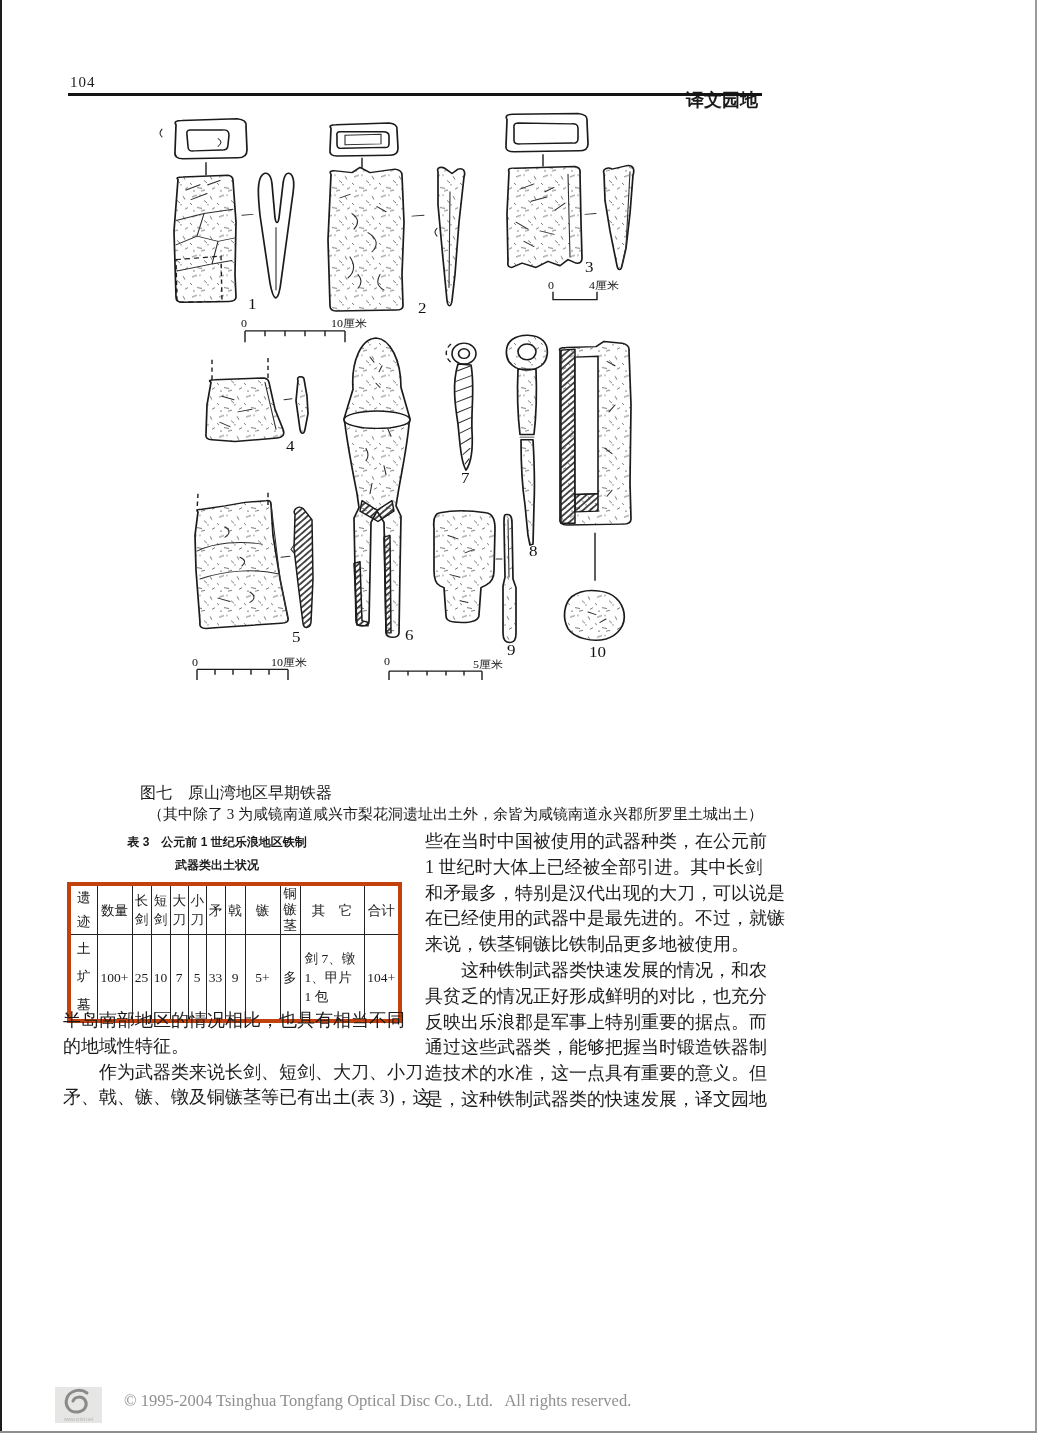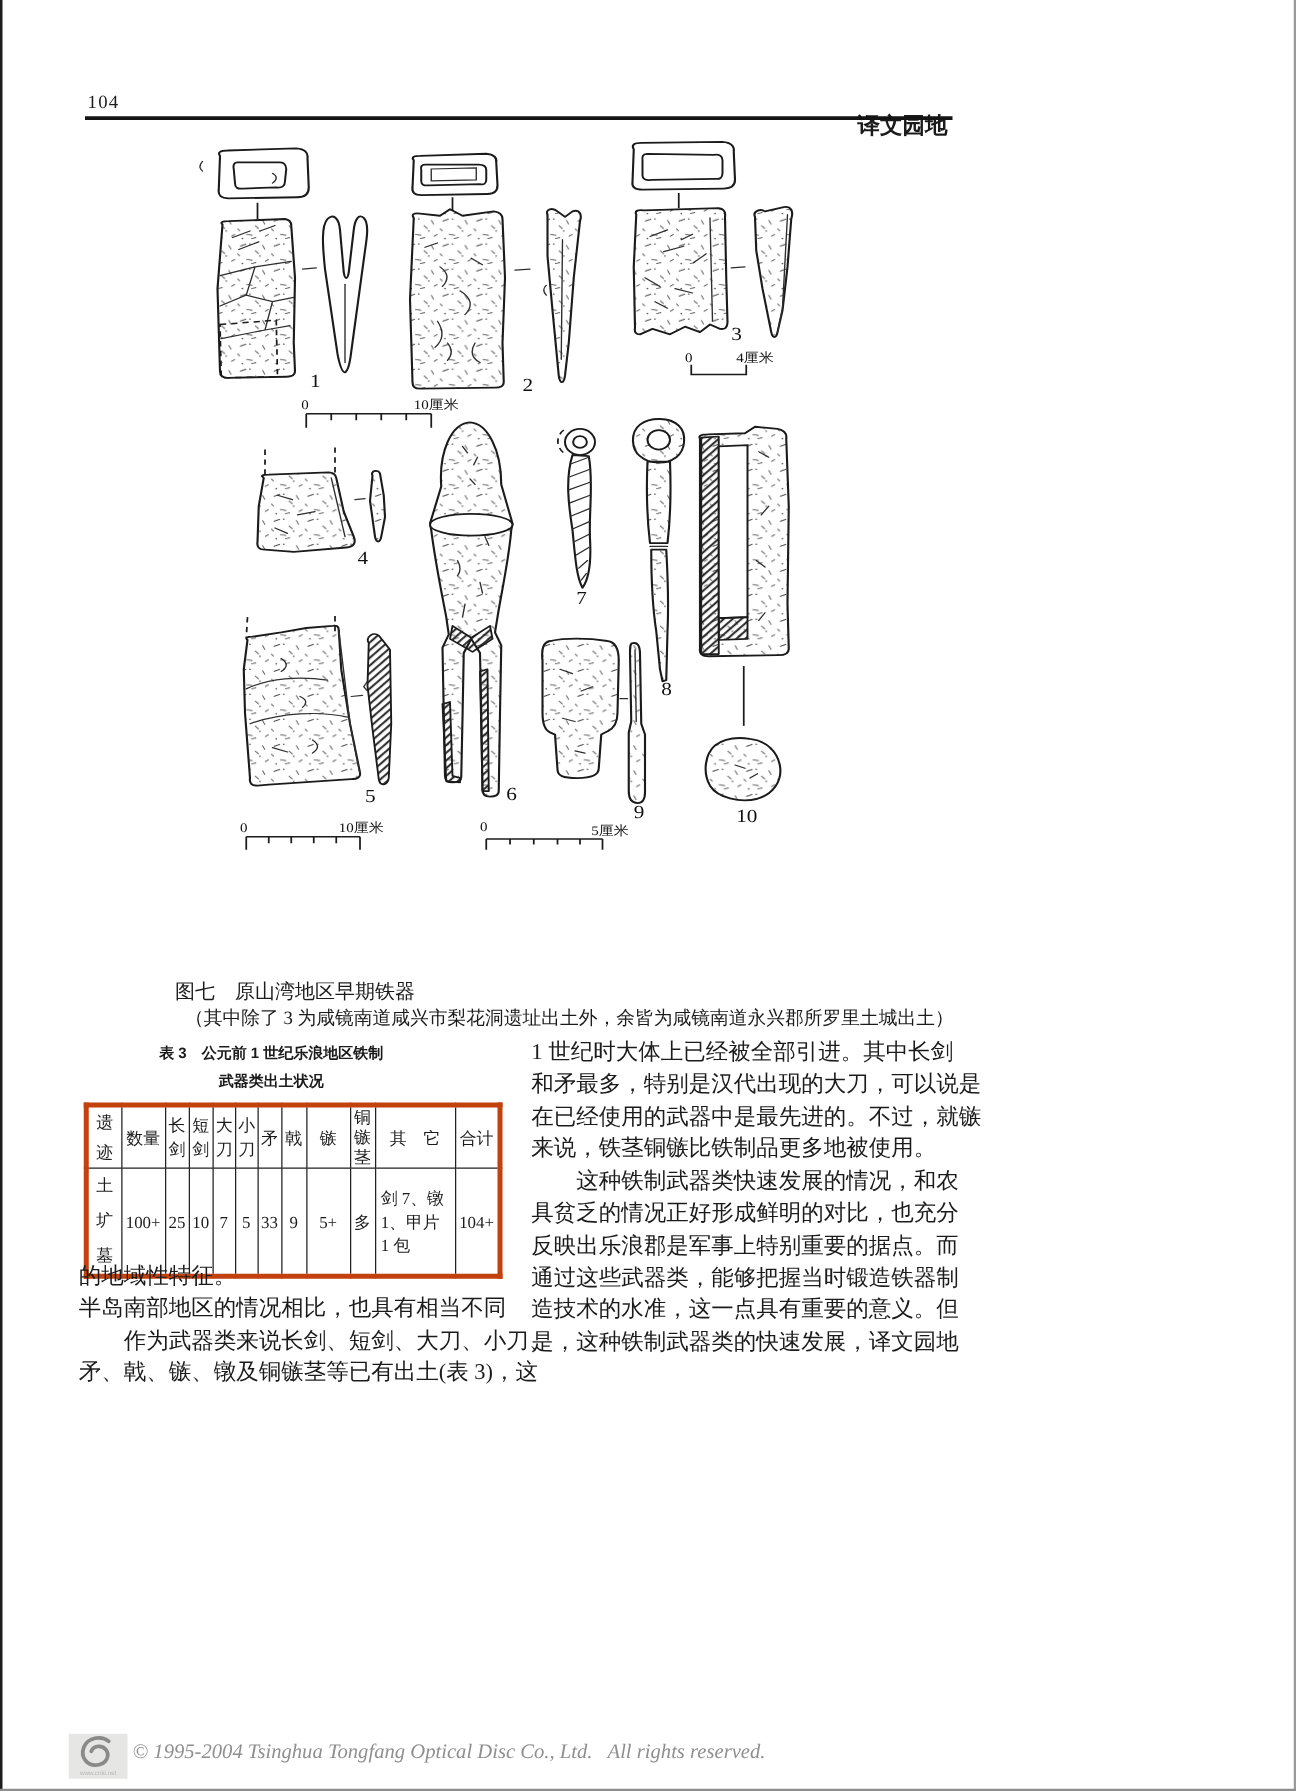--- a/index.html
+++ b/index.html
@@ -42,21 +42,21 @@
   table.tb td.oth{text-align:left;padding-left:4px;}
   
   .coltext{font-size:18px;white-space:nowrap;}
   .coltext div{height:25.8px;line-height:25.8px;}
   .leftcol{left:63px;top:1008px;}
   .rightcol{left:425px;top:829px;}
   
   .logo{left:55px;top:1387px;width:47px;height:36px;background:#e6e6e5;text-align:center;}
   .logo-sub{position:absolute;left:0;bottom:1px;width:47px;font-size:5px;color:#b5b5b3;
             font-family:"Liberation Sans",sans-serif;}
-  .copyright{left:106px;top:1391px;font-size:16.5px;font-style:italic;color:#8f8f8f;
+  .copyright{left:124px;top:1391px;font-size:16.5px;color:#8f8f8f;
              white-space:pre;}
 </style>
 </head>
 <body>
 
 <div class="abs edge-left"></div>
 <div class="abs edge-right"></div>
 <div class="abs edge-bottom"></div>
 
 <div class="abs pagenum">104</div>
@@ -254,26 +254,27 @@
     <td>9</td>
     <td>5+</td>
     <td>多</td>
     <td class="oth">剑 7、镦 1、甲片 1 包</td>
     <td>104+</td>
   </tr>
 </tbody>
   </table>
 
 <div class="abs coltext leftcol">
+  <div>半岛南部地区的情况相比，也具有相当不同</div>
   <div>的地域性特征。</div>
-  <div>半岛南部地区的情况相比，也具有相当不同</div>
   <div>　　作为武器类来说长剑、短剑、大刀、小刀、</div>
   <div>矛、戟、镞、镦及铜镞茎等已有出土(表 3)，这</div>
 </div>
 <div class="abs coltext rightcol">
+  <div>些在当时中国被使用的武器种类，在公元前</div>
   <div>1 世纪时大体上已经被全部引进。其中长剑</div>
   <div>和矛最多，特别是汉代出现的大刀，可以说是</div>
   <div>在已经使用的武器中是最先进的。不过，就镞</div>
   <div>来说，铁茎铜镞比铁制品更多地被使用。</div>
   <div>　　这种铁制武器类快速发展的情况，和农</div>
   <div>具贫乏的情况正好形成鲜明的对比，也充分</div>
   <div>反映出乐浪郡是军事上特别重要的据点。而</div>
   <div>通过这些武器类，能够把握当时锻造铁器制</div>
   <div>造技术的水准，这一点具有重要的意义。但</div>
   <div>是，这种铁制武器类的快速发展，译文园地</div>

